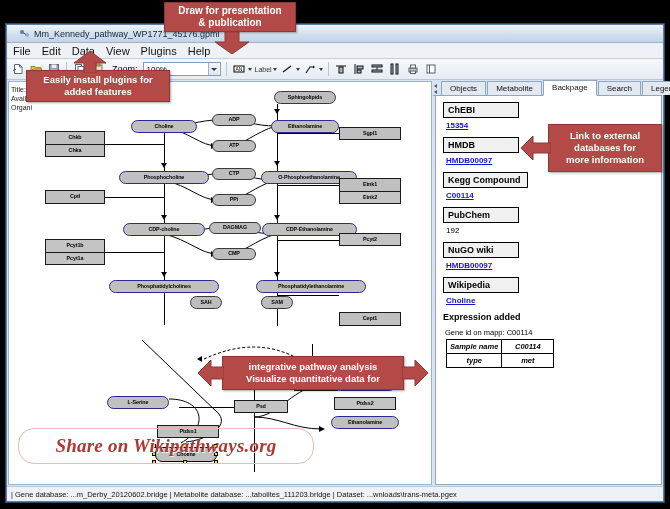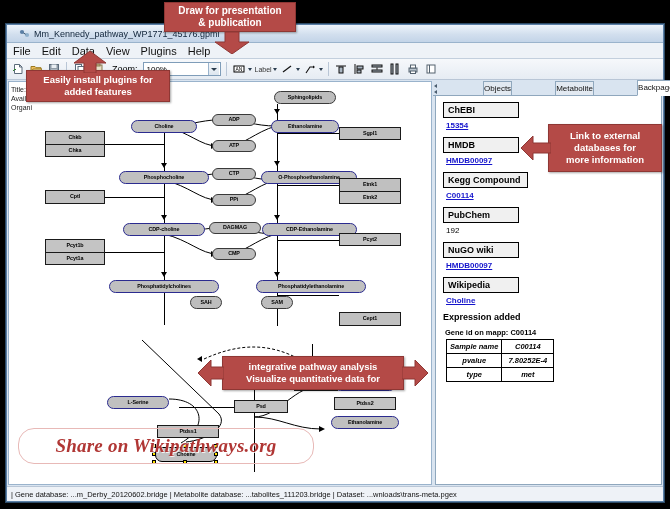--- a/index.html
+++ b/index.html
@@ -96,39 +96,39 @@
     display:flex; align-items:center; justify-content:space-between;
     font-size:8px; padding-left:3px;
   }
   .combo .arrow{ width:12px;height:12px;background:linear-gradient(#f4f7fa,#dde6ef);
      border-left:1px solid #9ab3cc;display:flex;align-items:center;justify-content:center;}
   #tabstrip{ height:15px; display:flex; align-items:flex-end; padding-left:8px;
      border-bottom:1px solid #8fa7bd; position:relative;}
   .tabdots{position:absolute;left:1px;bottom:1px;display:flex;flex-direction:column;gap:2px;}
   .tabdots i{display:block;width:0;height:0;border-top:2px solid transparent;border-bottom:2px solid transparent;border-right:3px solid #4a5c6e;}
   .tab{
-    font-size:8px; padding:1px 0 1px; border:1px solid #8fa7bd; border-bottom:none;
-    background:#e2e9f1; margin-right:1px; color:#111; line-height:11px;margin-left:42px;
+    font-size:8px; padding:1px 8px 1px; border:1px solid #8fa7bd; border-bottom:none;
+    background:#e2e9f1; margin-right:1px; color:#111; line-height:11px;
   }
   .tab.active{ background:#fff; font-weight:normal; position:relative; top:1px;
      padding-bottom:2px; border-bottom:1px solid #fff; }
   #backpage{
     flex:1; background:#fff; border:1px solid #8fa7bd; border-top:none;
     margin:0 0 0 2px; overflow:hidden; position:relative; padding:6px 0 0 7px;
   }
   .bp-head{
     display:inline-block; border:1px solid #000; background:#f0f0f0;
     font-weight:bold; font-size:9px; padding:2px 6px 2px 4px; min-width:76px;
     margin-bottom:3px;
   }
   .bp-link{ font-size:8px; color:#1414cc; text-decoration:underline; display:block;
      margin:0 0 7px 3px; font-weight:bold;}
   .bp-plain{ font-size:8px; color:#000; display:block; margin:0 0 7px 3px;}
   .bp-sub{ font-weight:bold; font-size:9px; margin:3px 0 6px 0; }
-  .bp-geneid{ font-size:7.5px; margin:0 0 2px 2px; font-weight:bold;}
+  .bp-geneid{ font-size:7.5px; margin:0 0 2px 2px; font-weight:normal;}
   table.exp{ border-collapse:collapse; margin-left:3px;font-style:italic; }
   table.exp td{
     border:1px solid #000; font-size:7.5px; font-weight:bold;
     padding:2px 3px; text-align:center; min-width:52px; height:13px;
   }
   
   #statusbar{
     height:15px; background:#eef2f7; border-top:1px solid #b9c6d6;
     display:flex; align-items:center; padding-left:4px; font-size:7.5px; color:#111;
   }
@@ -543,24 +543,20 @@
         <div class="bp-sub">Expression added</div>
         <div class="bp-geneid">Gene id on mapp: C00114</div>
 
         <table class="exp">
           <tbody>
               <tr>
             <td>Sample name</td>
             <td>C00114</td>
           </tr>
           <tr>
-            <td>pvalue</td>
-            <td>7.80252E-4</td>
-          </tr>
-          <tr>
             <td>type</td>
             <td>met</td>
           </tr>
         </tbody>
           </table>
       </div>
     </div>
   </div>
 
   <div id="statusbar">

